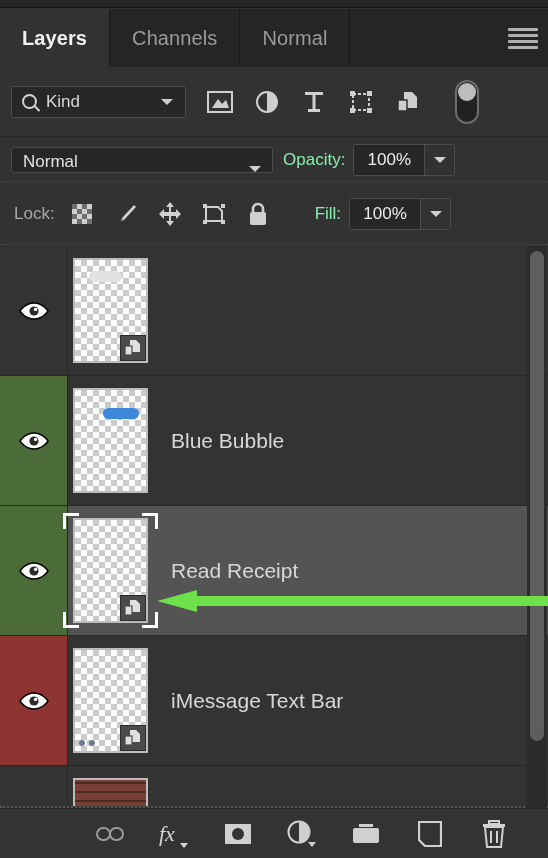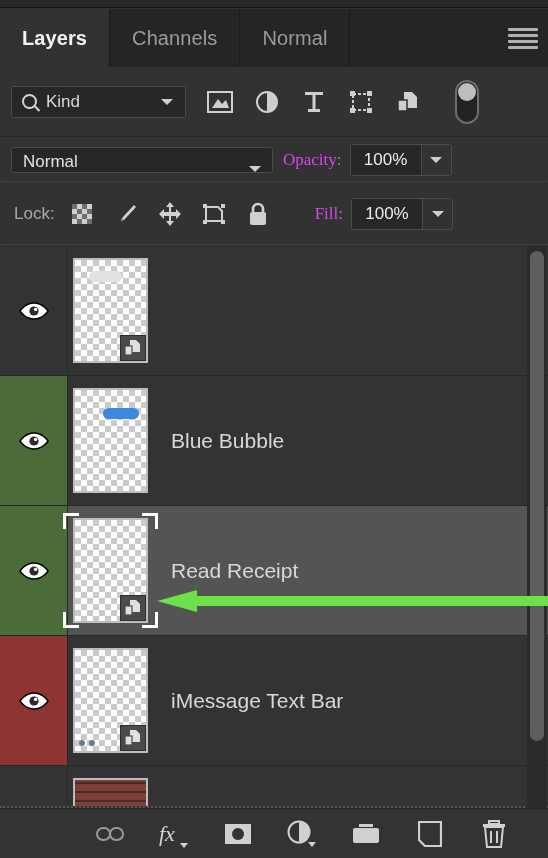--- a/index.html
+++ b/index.html
@@ -166,23 +166,22 @@
     border-radius: 3px;
     display: flex; align-items: flex-end;
     color: #e2e2e2; font-size: 17px;
     position: relative; cursor: pointer;
   }
   .blend-select .blend-label { margin-left: 11px; }
   .blend-select .chev { position: absolute; right: 11px; }
 
   .field-label {
     margin-left: 10px;
-    color: #d946ef;
+    color: #86efac;
     font-size: 17px;
-    font-family: Liberation Serif, serif;
   }
   .numbox {
     margin-left: 8px;
     height: 32px;
     display: flex;
     border: 1px solid #4c4c4c;
     border-radius: 3px;
     overflow: hidden;
     cursor: pointer;
   }

